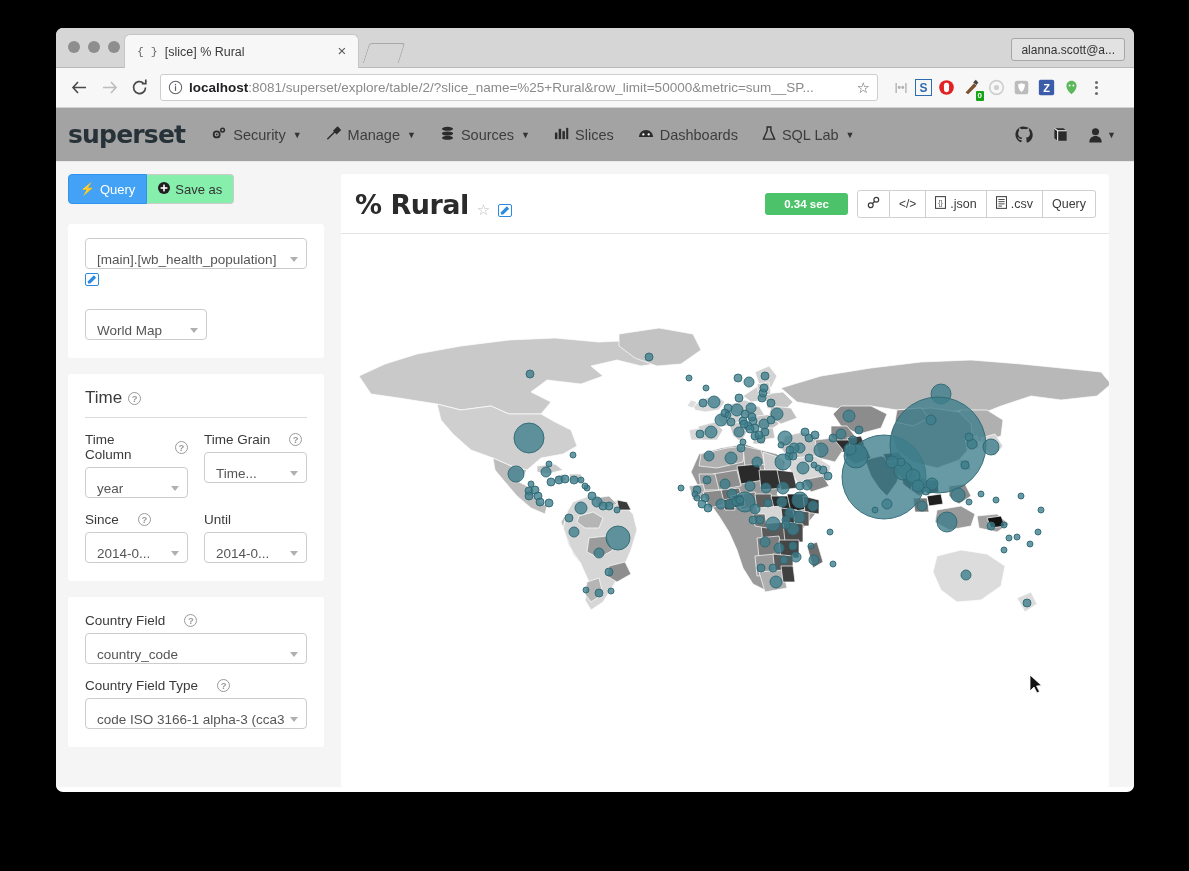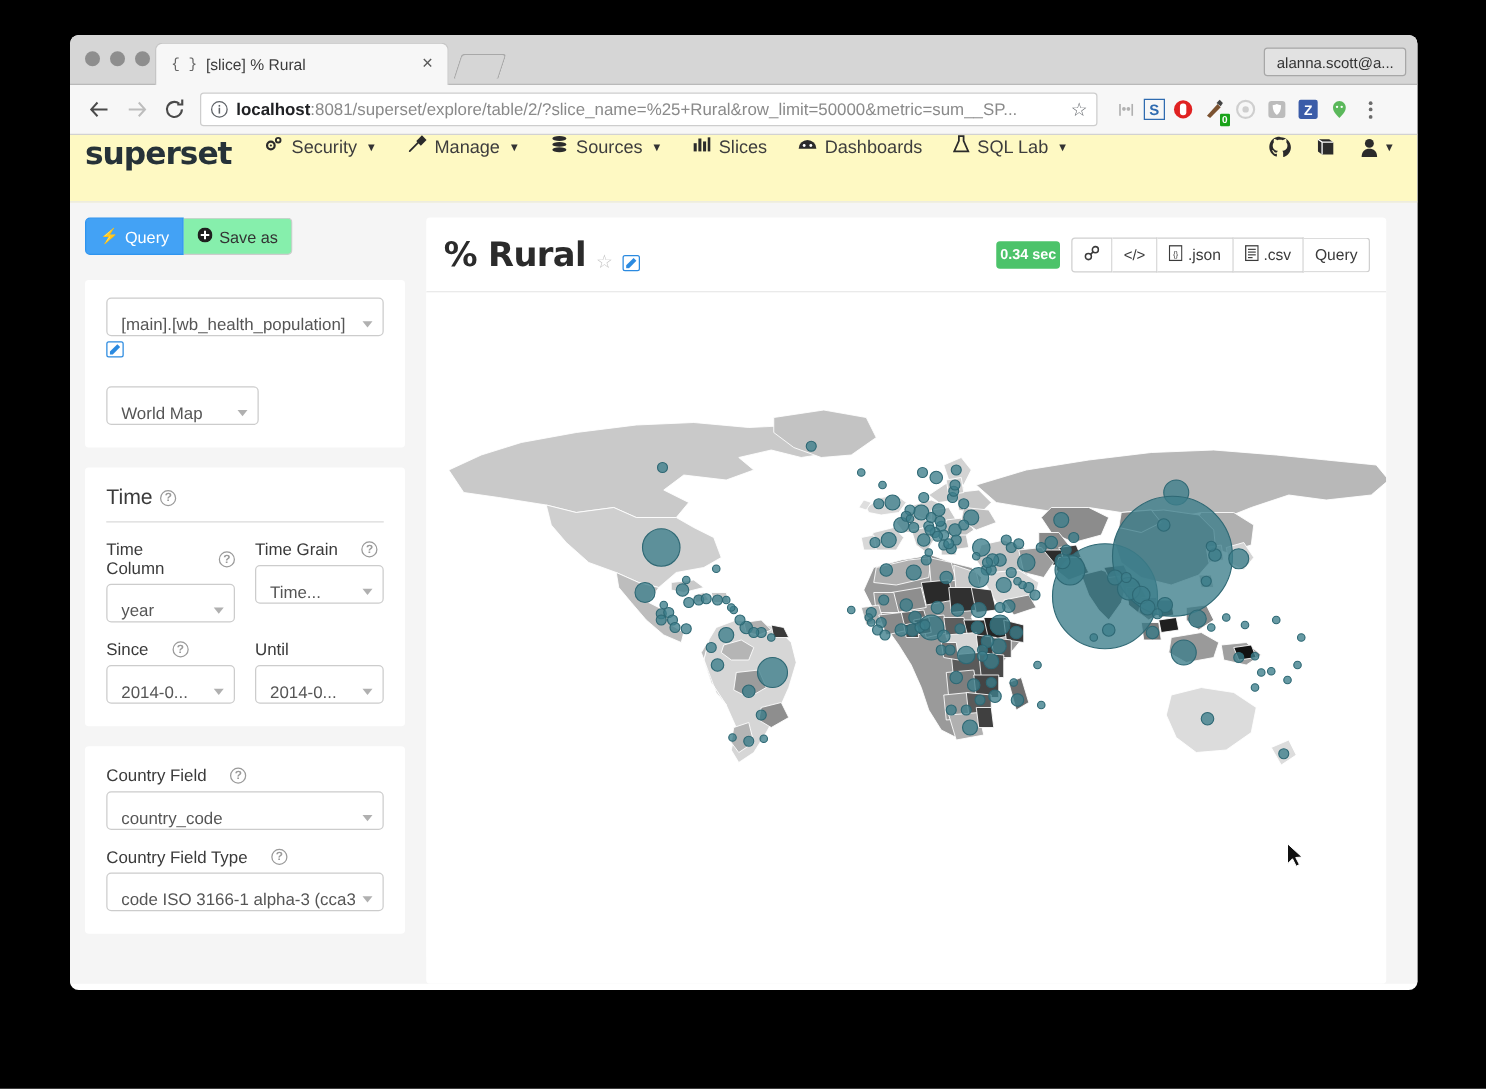--- a/index.html
+++ b/index.html
@@ -130,23 +130,23 @@
     font-size: 8px; font-weight: bold;
     padding: 0px 2px; border-radius: 1px; line-height: 10px;
   }
   .kebab { width: 22px; display: flex; flex-direction: column; align-items: center; gap: 2.5px; }
   .kebab i { width: 3px; height: 3px; border-radius: 50%; background: #6b6b6b; display: block; }
 
   
   .page { position: relative; height: 679px; background: #f5f5f5; overflow: hidden; }
 
   .navbar {
-    height: 54px; background: #fef9c3;
+    height: 54px; background: #a3a3a3;
     border-bottom: 1px solid #e8e8e8;
-    display: flex; align-items: flex-start;
+    display: flex; align-items: center;
     padding: 0 18px 0 12px;
   }
   .brand {
     font-size: 25px; font-weight: bold; color: #263238;
     letter-spacing: -0.8px; margin-right: 26px;
     font-family: "DejaVu Sans", sans-serif;
   }
   .nav-item {
     display: flex; align-items: center; gap: 6px;
     font-size: 14.5px; color: #3d3d3d;
@@ -241,21 +241,21 @@
   .chart-title {
     font-size: 27px; font-weight: bold; color: #2b2b2b;
     font-family: "DejaVu Sans", sans-serif;
     letter-spacing: -0.5px; line-height: 30px;
   }
   .fav-star { font-size: 15px; color: #bfbfbf; line-height: 20px; }
   .head-right { margin-left: auto; display: flex; align-items: center; }
   .badge-time {
     background: #4cc36a; color: #fff;
     font-size: 11.5px; font-weight: bold;
-    padding: 5px 3px; border-radius: 3px;
+    padding: 5px 19px; border-radius: 3px;
     margin-right: 9px; white-space: nowrap;
   }
   .bg-group { display: flex; }
   .bg-btn {
     height: 28px; min-width: 32px;
     padding: 0 9px;
     border: 1px solid #d0d0d0;
     border-left: none;
     background: #fff;
     display: flex; align-items: center; justify-content: center; gap: 4px;

